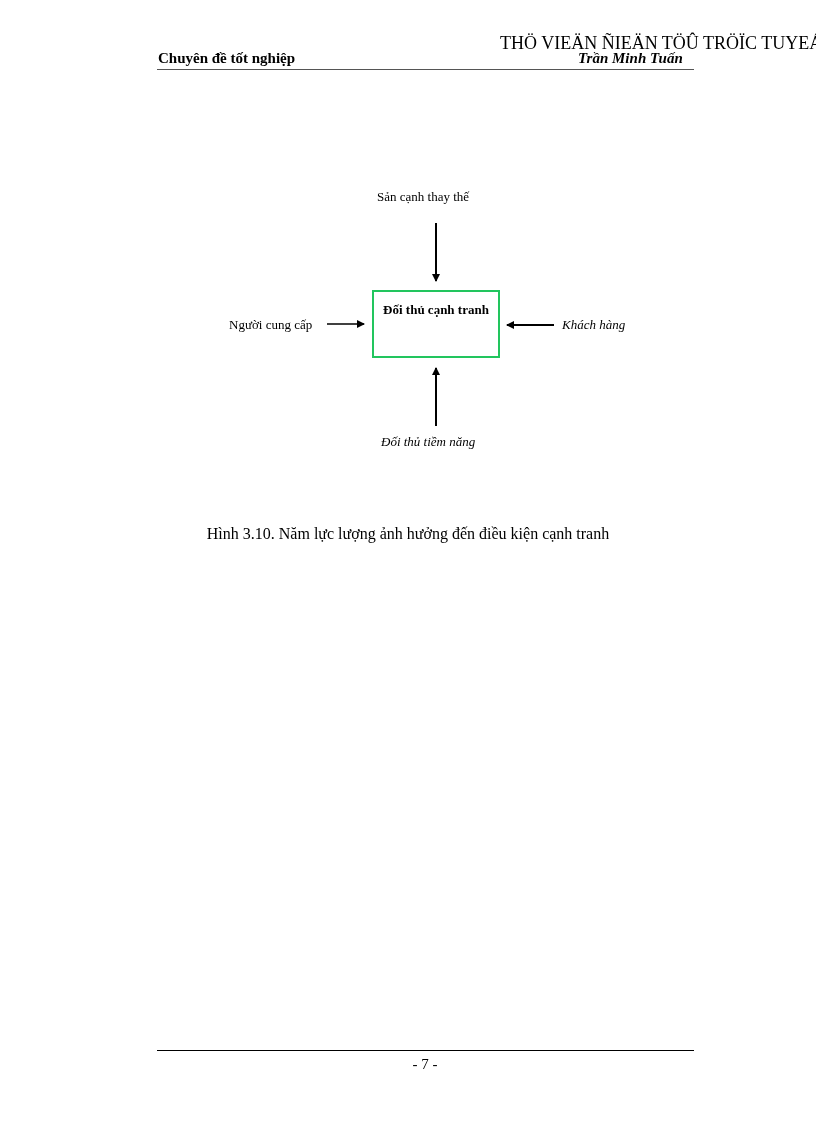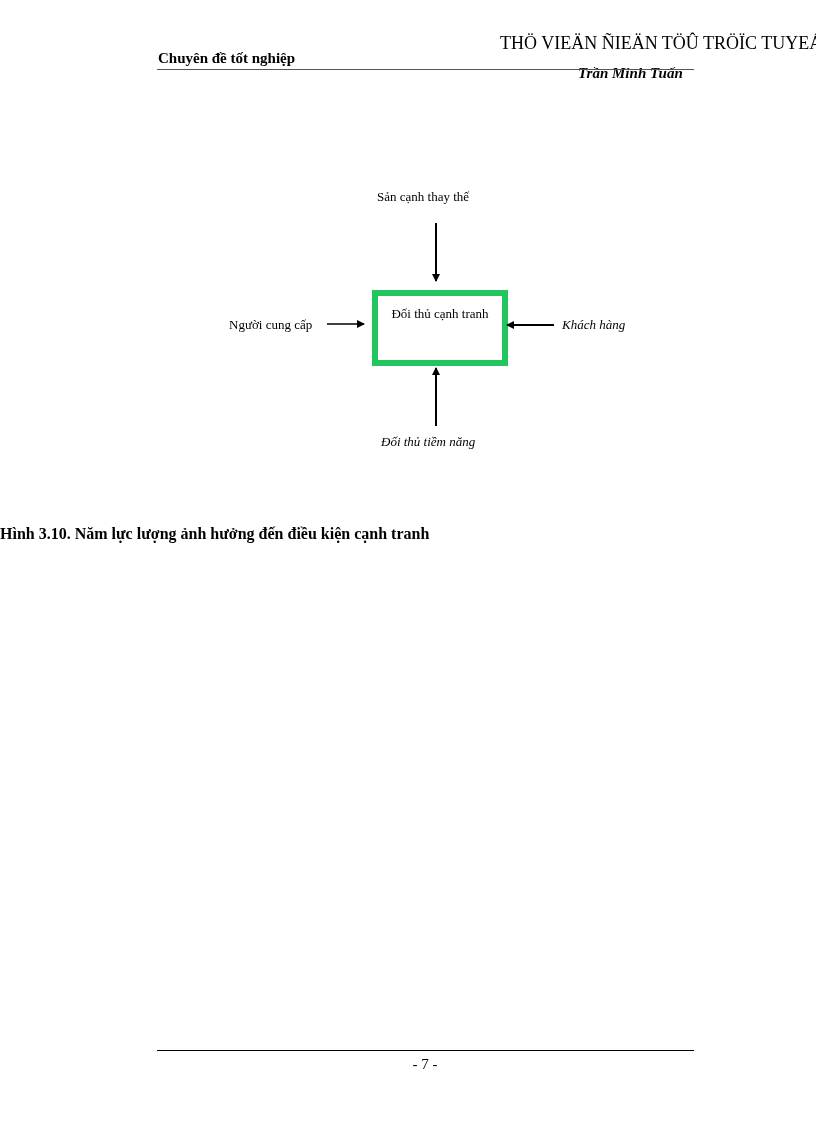--- a/index.html
+++ b/index.html
@@ -1,24 +1,24 @@
 <!DOCTYPE html>
 <html><head>
   <meta charset="utf-8">
   <style>
     html, body { margin:0; padding:0; background:#ffffff; }
     body { width:816px; height:1123px; position:relative; overflow:hidden; font-family:"Liberation Serif", serif; color:#000; }
     .hdr-left { position:absolute; left:158px; top:50px; font-size:15px; font-weight:bold; }
-    .hdr-right { position:absolute; left:578px; top:65px; font-size:15px; font-weight:bold; font-style:italic; }
+    .hdr-right { position:absolute; left:578px; top:50px; font-size:15px; font-weight:bold; font-style:italic; }
     .watermark { position:absolute; left:500px; top:33px; font-size:18px; letter-spacing:0px; white-space:nowrap; }
     .hdr-rule { position:absolute; left:157px; top:69px; width:537px; height:0; border-top:1px solid #555; }
     .label { position:absolute; font-size:13px; white-space:nowrap; }
-    .box { position:absolute; left:372px; top:290px; width:124px; height:64px; border:6px solid #22c55e; }
+    .box { position:absolute; left:372px; top:290px; width:124px; height:64px; border:2px solid #22c55e;font-weight:bold; }
     .box-text { position:absolute; left:0; right:0; top:10px; text-align:center; font-size:13px; }
-    .caption { position:absolute; left:0; width:816px; text-align:left; top:525px; font-size:16px; font-weight:bold; }
+    .caption { position:absolute; left:0; width:816px; text-align:center; top:525px; font-size:16px; font-weight:normal; }
     .ftr-rule { position:absolute; left:157px; top:1050px; width:537px; height:0; border-top:1px solid #000; }
     .page-num { position:absolute; left:0; width:850px; text-align:center; top:1056px; font-size:15px; }
     svg { position:absolute; left:0; top:0; }
   </style>
 </head>
 <body>
 
 <div class="watermark">THÖ VIEÄN ÑIEÄN TÖÛ TRÖÏC TUYEÁN</div>
 <div class="hdr-left">Chuyên đề tốt nghiệp</div>
 <div class="hdr-right">Trần Minh Tuấn</div>

